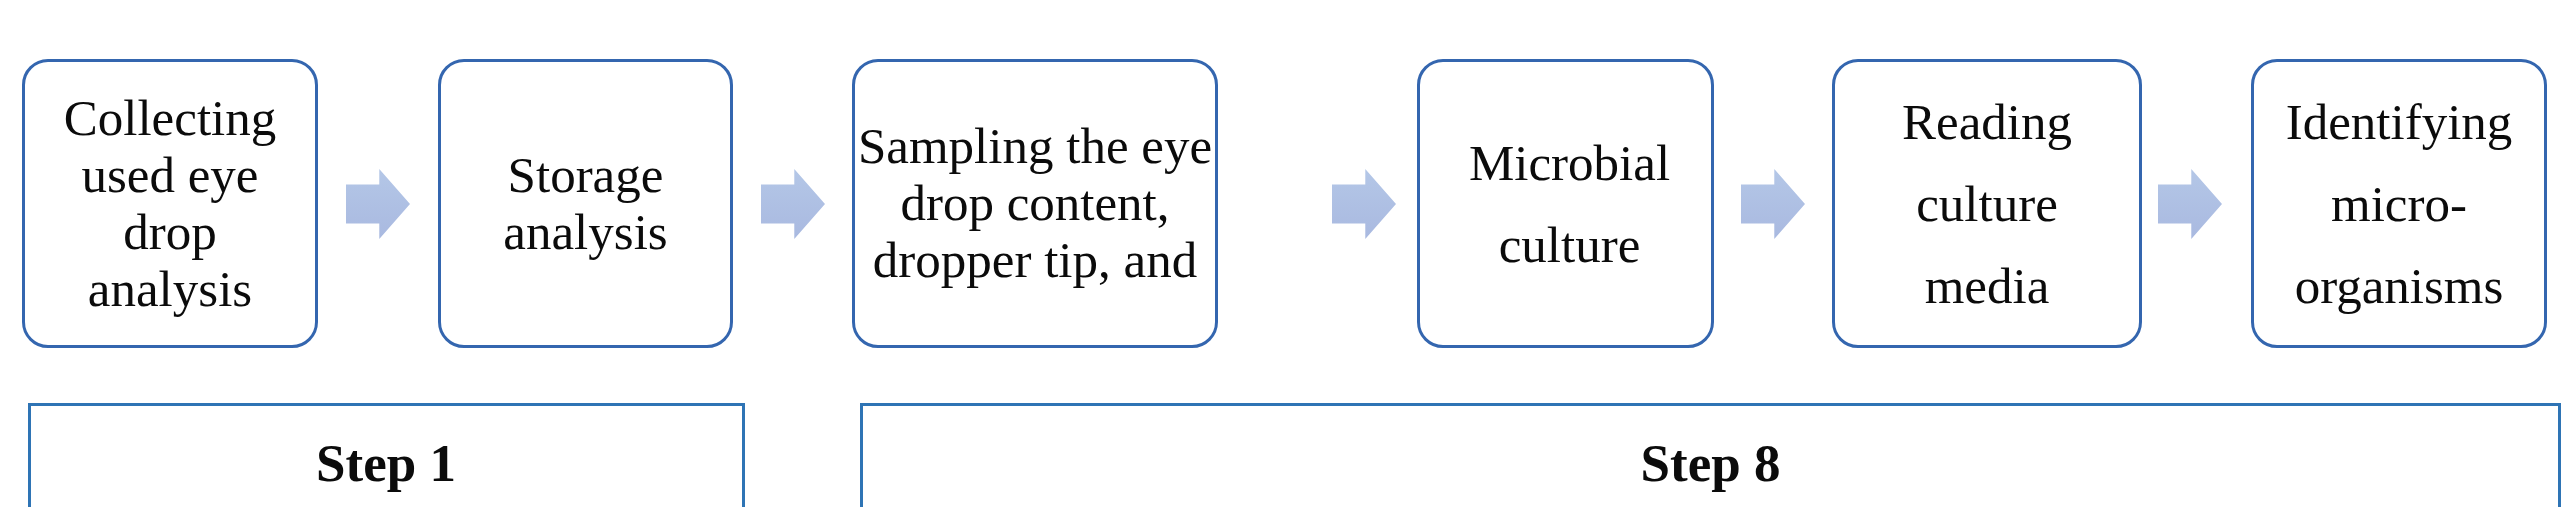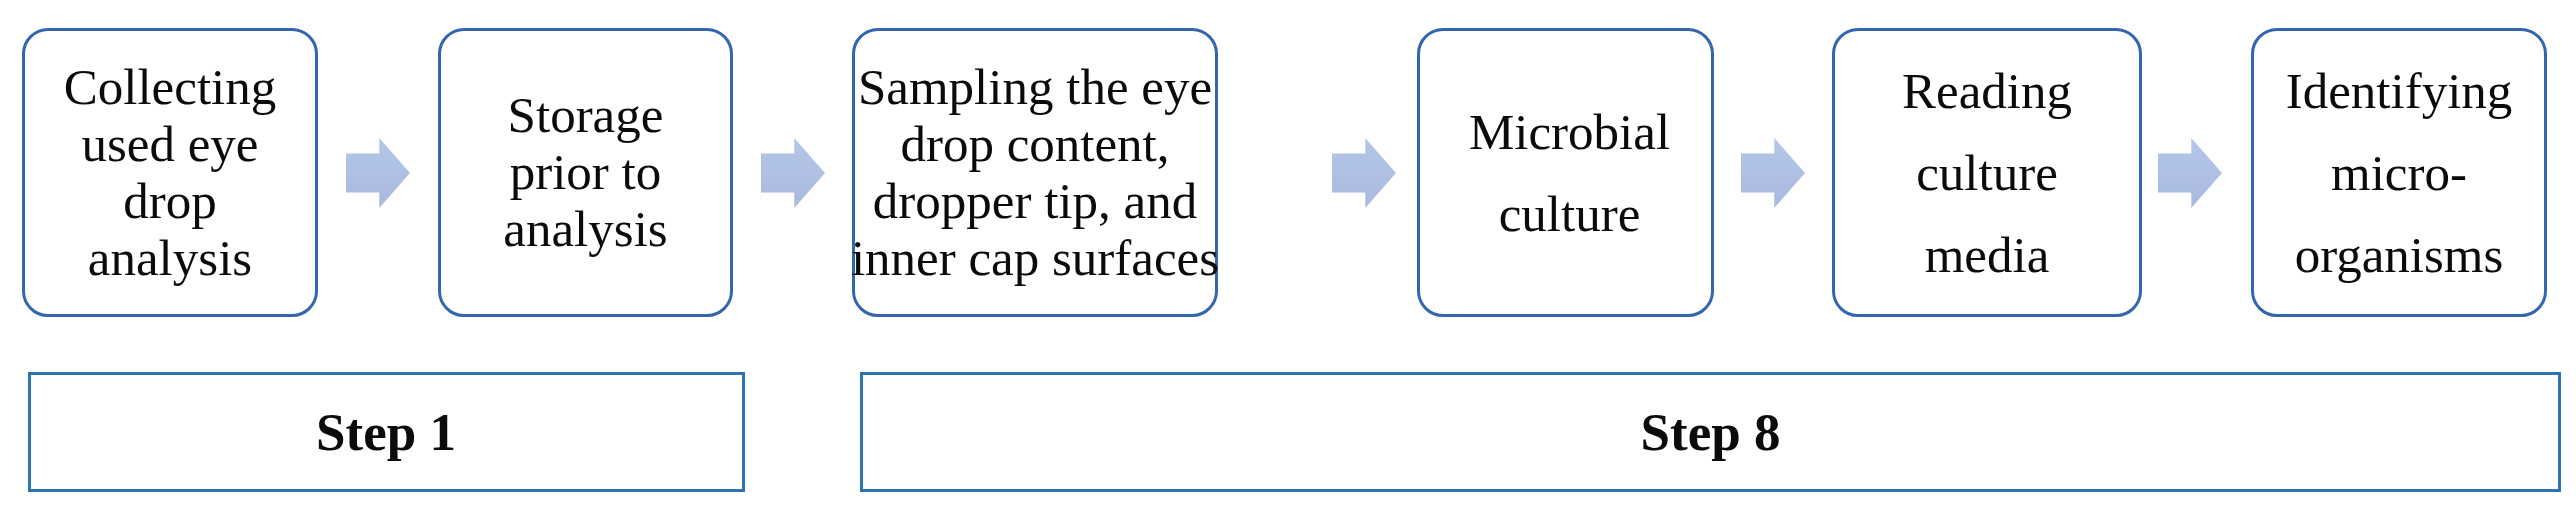--- a/index.html
+++ b/index.html
@@ -10,21 +10,21 @@
     --text:#0B0B0B;
   }
   *{margin:0;padding:0;box-sizing:border-box;}
   html,body{background:#ffffff;}
   body{
     width:2576px;height:508px;
     position:relative;overflow:hidden;
     font-family:"Liberation Serif","DejaVu Serif",serif;
     color:var(--text);
   }
-  .canvas{position:absolute;inset:0;}
+  .canvas{position:absolute;inset:0;margin-top:31px;}
   .flow-box{
     position:absolute;top:28px;height:289px;
     background:#ffffff;
     border:3.5px solid var(--box-border);
     border-radius:26px;
     display:flex;flex-direction:column;
     justify-content:center;align-items:center;
     text-align:center;
   }
   .flow-box .line{
@@ -71,31 +71,29 @@
     <div class="line">Collecting</div>
     <div class="line">used eye</div>
     <div class="line">drop</div>
     <div class="line">analysis</div>
   </div>
 
   <div class="arrow arrow-1"></div>
 
   <div class="flow-box tight box-2">
     <div class="line">Storage</div>
-    <div class="line">prior to</div>
     <div class="line">analysis</div>
   </div>
 
   <div class="arrow arrow-2"></div>
 
   <div class="flow-box tight box-3">
     <div class="line">Sampling the eye</div>
     <div class="line">drop content,</div>
     <div class="line">dropper tip, and</div>
-    <div class="line">inner cap surfaces</div>
   </div>
 
   <div class="arrow arrow-3"></div>
 
   <div class="flow-box loose box-4">
     <div class="line">Microbial</div>
     <div class="line">culture</div>
   </div>
 
   <div class="arrow arrow-4"></div>

